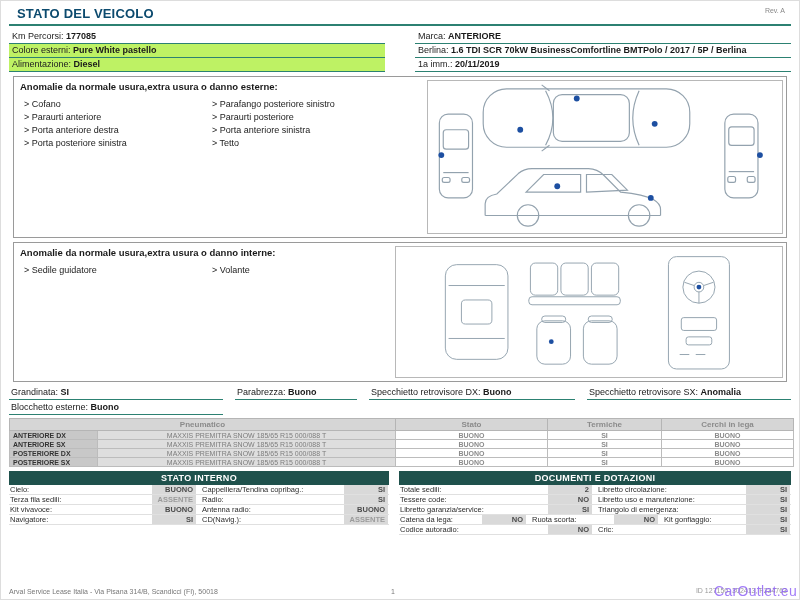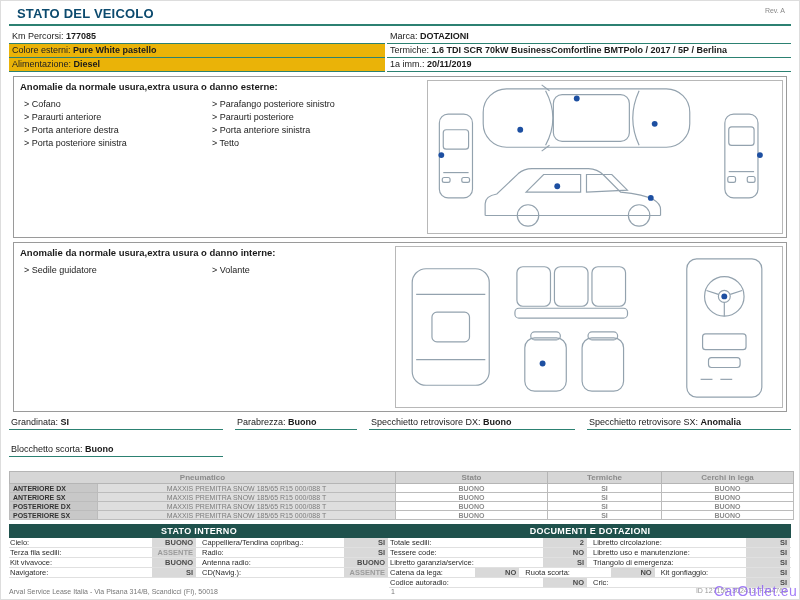--- a/index.html
+++ b/index.html
@@ -2,53 +2,53 @@
 <html><head>
 <meta charset="utf-8">
 <style>
 *{box-sizing:border-box;margin:0;padding:0}
 html,body{width:800px;height:600px}
 body{font-family:"Liberation Sans",sans-serif;background:#fff;color:#1a1a1a;position:relative;overflow:hidden;border:1px solid #ddd}
 .hdr{display:flex;justify-content:space-between;padding:5px 14px 2px 16px}
 .title{color:#0c4a6e;font-weight:bold;font-size:13px;letter-spacing:.2px}
 .rev{font-size:7px;color:#888;margin-top:1px}
 .rule{height:2px;background:#2c8172;margin:1px 8px 0}
-.info-wrap{display:flex;gap:2px;padding:4px 8px 0}
+.info-wrap{display:flex;gap:30px;padding:4px 8px 0}
 .col-l{width:376px}
 .col-r{flex:1}
 .info-row{border-bottom:1px solid #2c8172;padding:1px 3px;font-size:9px;line-height:11px}
 .info-row .lbl{color:#222}
 .info-row .val{font-weight:bold}
-.info-row.gray{background:#eab308}
+.info-row.gray{background:#bef264}
 .box{position:relative;border:1px solid #9a9a9a;margin:4px 12px 0;background:#fff}
 .box-ext{height:162px}
-.box-int{height:170px}
+.box-int{height:140px}
 .box-title{font-size:9.5px;font-weight:bold;padding:4px 6px 2px}
 .dmg-col{position:absolute;top:21px;font-size:9px;line-height:13px;color:#222}
 .dmg-l{left:10px}.dmg-r{left:198px}
 .diagram{position:absolute;top:3px;bottom:3px;right:3px;border:1px solid #b8b8b8;background:#fff}
 .diag-ext{width:356px}
 .diag-int{width:388px}
 .diagram svg{display:block;width:100%;height:100%}
 .cond{margin:5px 8px 0;font-size:9px}
-.cond-row{display:flex;gap:12px;margin-bottom:14px}
+.cond-row{display:flex;gap:12px;margin-bottom:2px}
 .cond-row .cell{border-bottom:1px solid #2c8172;padding:0 2px 2px;white-space:nowrap;overflow:hidden}
 .cond-row .cell:nth-child(1){width:214px}
 .cond-row .cell:nth-child(2){width:122px}
 .cond-row .cell:nth-child(3){width:206px}
 .cond-row .cell:nth-child(4){flex:1}
 .cond .cval{font-weight:bold}
 table.tyres{width:784px;margin:3px 8px 0;border-collapse:collapse;font-size:7px;table-layout:fixed}
 .tyres col.c-pos{width:88px}.tyres col.c-desc{width:298px}.tyres col.c-stato{width:152px}.tyres col.c-term{width:114px}.tyres col.c-cerchi{width:132px}
 .tyres th{background:#d6d6d6;color:#8b8b8b;border:1px solid #b5b5b5;font-size:8px;padding:1px 0;height:12px}
 .tyres td{border:1px solid #bcbcbc;padding:0 3px;height:9px;overflow:hidden;white-space:nowrap}
 .tyres td.pos{background:#c8c8c8;font-weight:bold;color:#333}
 .tyres td.desc{background:#dedede;color:#7d7d7d;text-align:center}
 .tyres td.stato,.tyres td.term,.tyres td.cerchi{text-align:center;color:#8b8b8b;font-weight:bold}
-.panels{display:flex;gap:0;margin:4px 8px 0;align-items:flex-start}
+.panels{display:flex;gap:10px;margin:4px 8px 0;align-items:flex-start}
 .panel-l{width:380px}
 .panel-r{flex:1}
 .panel-hdr{background:#1f514c;color:#fff;text-align:center;font-weight:bold;font-size:9px;padding:2px 0;letter-spacing:.3px}
 .pair-row{display:flex;align-items:center;height:10px;font-size:7.5px;border-bottom:1px solid #e0e0e0;gap:6px;padding:0 1px}
 .pair{display:flex;flex:1;align-items:center;gap:3px;min-width:0}
 .plbl{flex:1;white-space:nowrap;overflow:hidden;color:#2b2b2b}
 .pval{background:#d9d9d9;min-width:44px;text-align:right;padding:0 3px;font-weight:bold;color:#4a4a4a;height:9px;line-height:9px}
 .pval.muted{color:#9b9b9b}
 .footer{position:absolute;left:8px;right:8px;bottom:4px;height:10px;font-size:7px;color:#777}
 .f-left{position:absolute;left:0;bottom:0}
@@ -67,22 +67,22 @@
 </div>
 <div class="rule"></div>
 
 <div class="info-wrap">
   <div class="col-l">
       <div class="info-row"><span class="lbl">Km Percorsi:</span> <span class="val">177085</span></div>
       <div class="info-row gray"><span class="lbl">Colore esterni:</span> <span class="val">Pure White pastello</span></div>
       <div class="info-row gray"><span class="lbl">Alimentazione:</span> <span class="val">Diesel</span></div>
     </div>
   <div class="col-r">
-      <div class="info-row"><span class="lbl">Marca:</span> <span class="val">DOTAZIONI</span></div>
-      <div class="info-row"><span class="lbl">Termiche:</span> <span class="val">1.6 TDI SCR 70kW BusinessComfortline BMTPolo / 2017 / 5P / Berlina</span></div>
+      <div class="info-row"><span class="lbl">Marca:</span> <span class="val">ANTERIORE</span></div>
+      <div class="info-row"><span class="lbl">Berlina:</span> <span class="val">1.6 TDI SCR 70kW BusinessComfortline BMTPolo / 2017 / 5P / Berlina</span></div>
       <div class="info-row"><span class="lbl">1a imm.:</span> <span class="val">20/11/2019</span></div>
     </div>
 </div>
 
 <div class="box box-ext">
   <div class="box-title">Anomalie da normale usura,extra usura o danno esterne:</div>
   <div class="dmg-col dmg-r">
       <div class="dmg-item">&gt; Parafango posteriore sinistro</div>
       <div class="dmg-item">&gt; Paraurti posteriore</div>
       <div class="dmg-item">&gt; Porta anteriore sinistra</div>
@@ -176,21 +176,21 @@
 </div>
 
 <div class="cond">
   <div class="cond-row">
       <span class="cell"><span class="clbl">Grandinata:</span> <span class="cval">SI</span></span>
       <span class="cell"><span class="clbl">Parabrezza:</span> <span class="cval">Buono</span></span>
       <span class="cell"><span class="clbl">Specchietto retrovisore DX:</span> <span class="cval">Buono</span></span>
       <span class="cell"><span class="clbl">Specchietto retrovisore SX:</span> <span class="cval">Anomalia</span></span>
     </div>
   <div class="cond-row">
-      <span class="cell"><span class="clbl">Blocchetto scorta:</span> <span class="cval">Buono</span></span>
+      <span class="cell"><span class="clbl">Blocchetto esterne:</span> <span class="cval">Buono</span></span>
     </div>
 </div>
 
 <table class="tyres">
   <colgroup>
       <col class="c-pos">
       <col class="c-desc">
       <col class="c-stato">
       <col class="c-term">
       <col class="c-cerchi">

